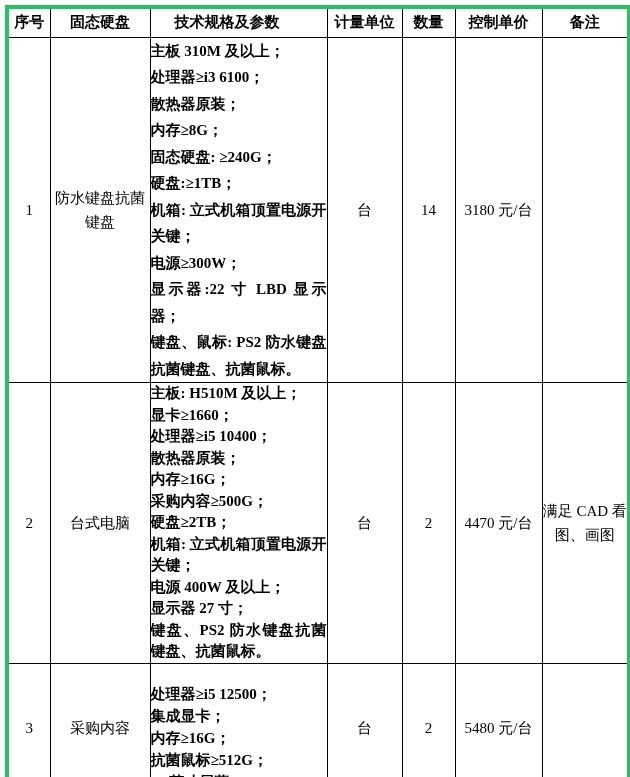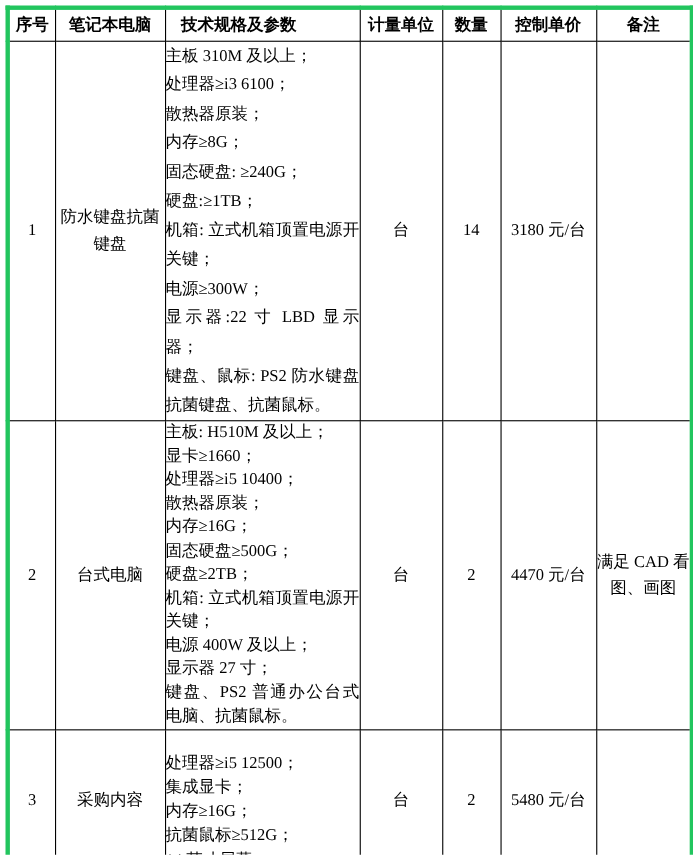--- a/index.html
+++ b/index.html
@@ -39,40 +39,41 @@
 
   thead tr { height: 30px; }
   thead th {
     font-weight: bold;
     text-align: center;
     vertical-align: middle;
     white-space: nowrap;
   }
   thead th.spec-h {
     text-align: left;
-    padding-left: 14px;
+    padding-left: 24px;
     margin-top: 16px;
   }
 
   tr.row-1 { height: 344px; }
   tr.row-2 { height: 280px; }
   tr.row-3 { height: 113px; }
 
   td.center {
     text-align: center;
     vertical-align: middle;
     line-height: 24px;
   }
   td.spec {
     vertical-align: top;
     text-align: justify;
     padding: 2px 6px 0 7px;
   }
   td.spec p {
     margin: 0;
+    font-weight: bold;
   }
   tr.row-1 td.spec p { line-height: 26.5px; }
   tr.row-2 td.spec p { line-height: 21.5px; }
   tr.row-3 td.spec p { line-height: 22px; }
   tr.row-3 td.spec   { padding-top: 19px; }
 </style>
 </head>
 <body>
 
 <table class="proc">
@@ -81,21 +82,21 @@
       <col class="c-item">
       <col class="c-spec">
       <col class="c-unit">
     <col class="c-qty">
       <col class="c-price">
       <col class="c-remark">
   </colgroup>
   <thead>
     <tr>
       <th>序号</th>
-      <th>笔记本电脑</th>
+      <th>固态硬盘</th>
       <th class="spec-h">技术规格及参数</th>
       <th>计量单位</th>
       <th>数量</th>
       <th>控制单价</th>
       <th>备注</th>
     </tr>
   </thead>
   <tbody>
     <tr class="row-1">
       <td class="center">1</td>
@@ -119,26 +120,26 @@
     </tr>
     <tr class="row-2">
       <td class="center">2</td>
       <td class="center">台式电脑</td>
       <td class="spec">
         <p>主板: H510M 及以上；</p>
         <p>显卡≥1660；</p>
         <p>处理器≥i5 10400；</p>
         <p>散热器原装；</p>
         <p>内存≥16G；</p>
-        <p>固态硬盘≥500G；</p>
+        <p>采购内容≥500G；</p>
         <p>硬盘≥2TB；</p>
         <p>机箱: 立式机箱顶置电源开关键；</p>
         <p>电源 400W 及以上；</p>
         <p>显示器 27 寸；</p>
-        <p>键盘、PS2 普通办公台式电脑、抗菌鼠标。</p>
+        <p>键盘、PS2 防水键盘抗菌键盘、抗菌鼠标。</p>
       </td>
       <td class="center">台</td>
       <td class="center">2</td>
       <td class="center">4470 元/台</td>
       <td class="center">满足 CAD 看图、画图</td>
     </tr>
     <tr class="row-3">
       <td class="center">3</td>
       <td class="center">采购内容</td>
       <td class="spec">

